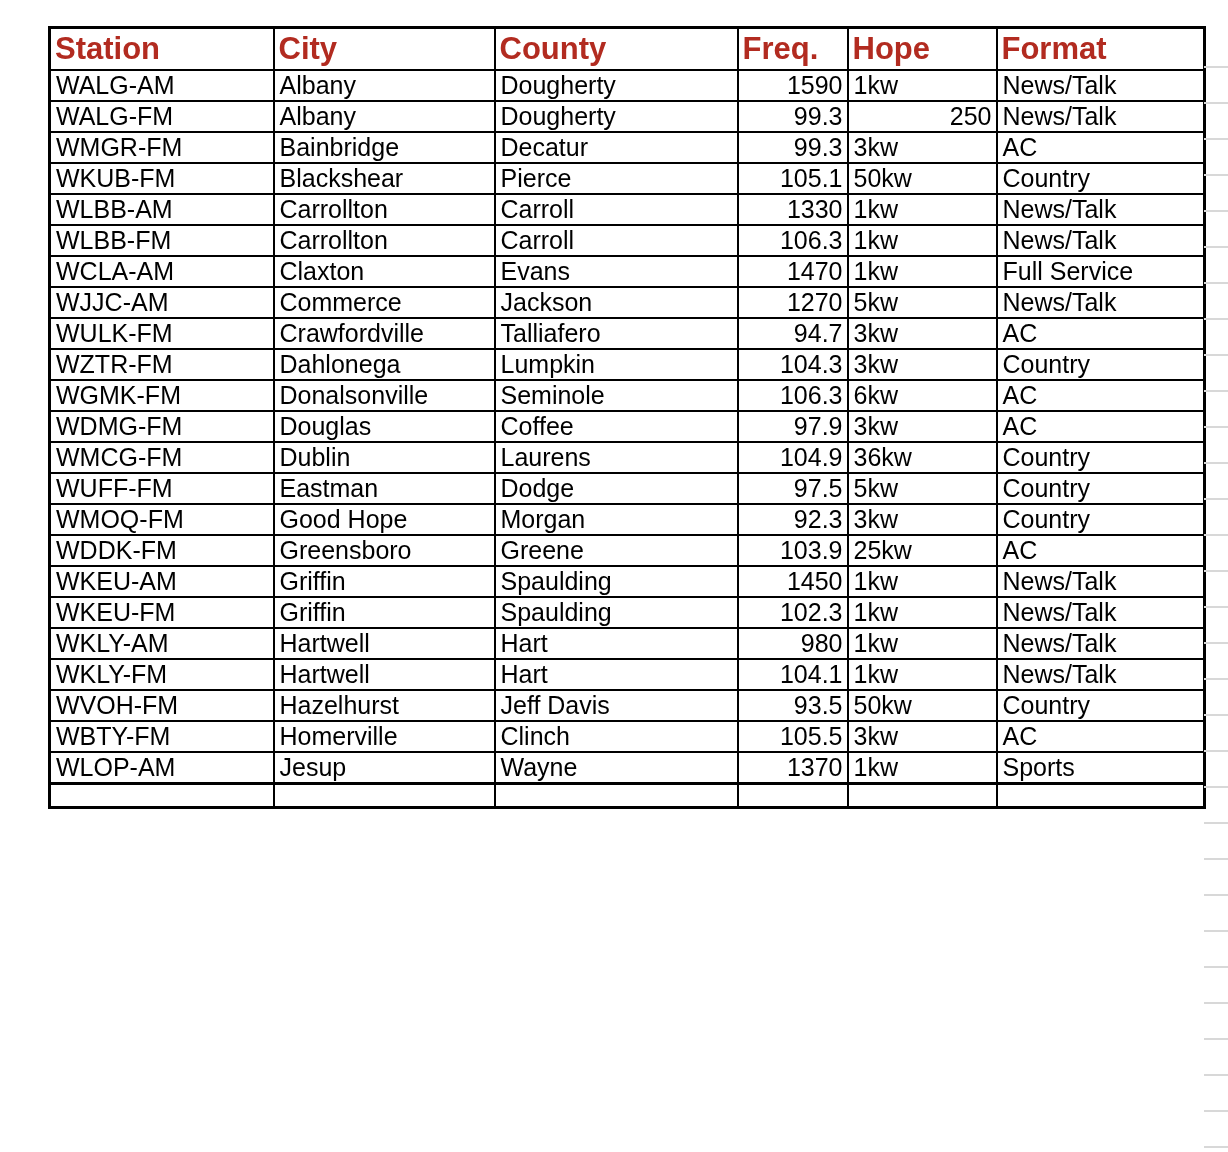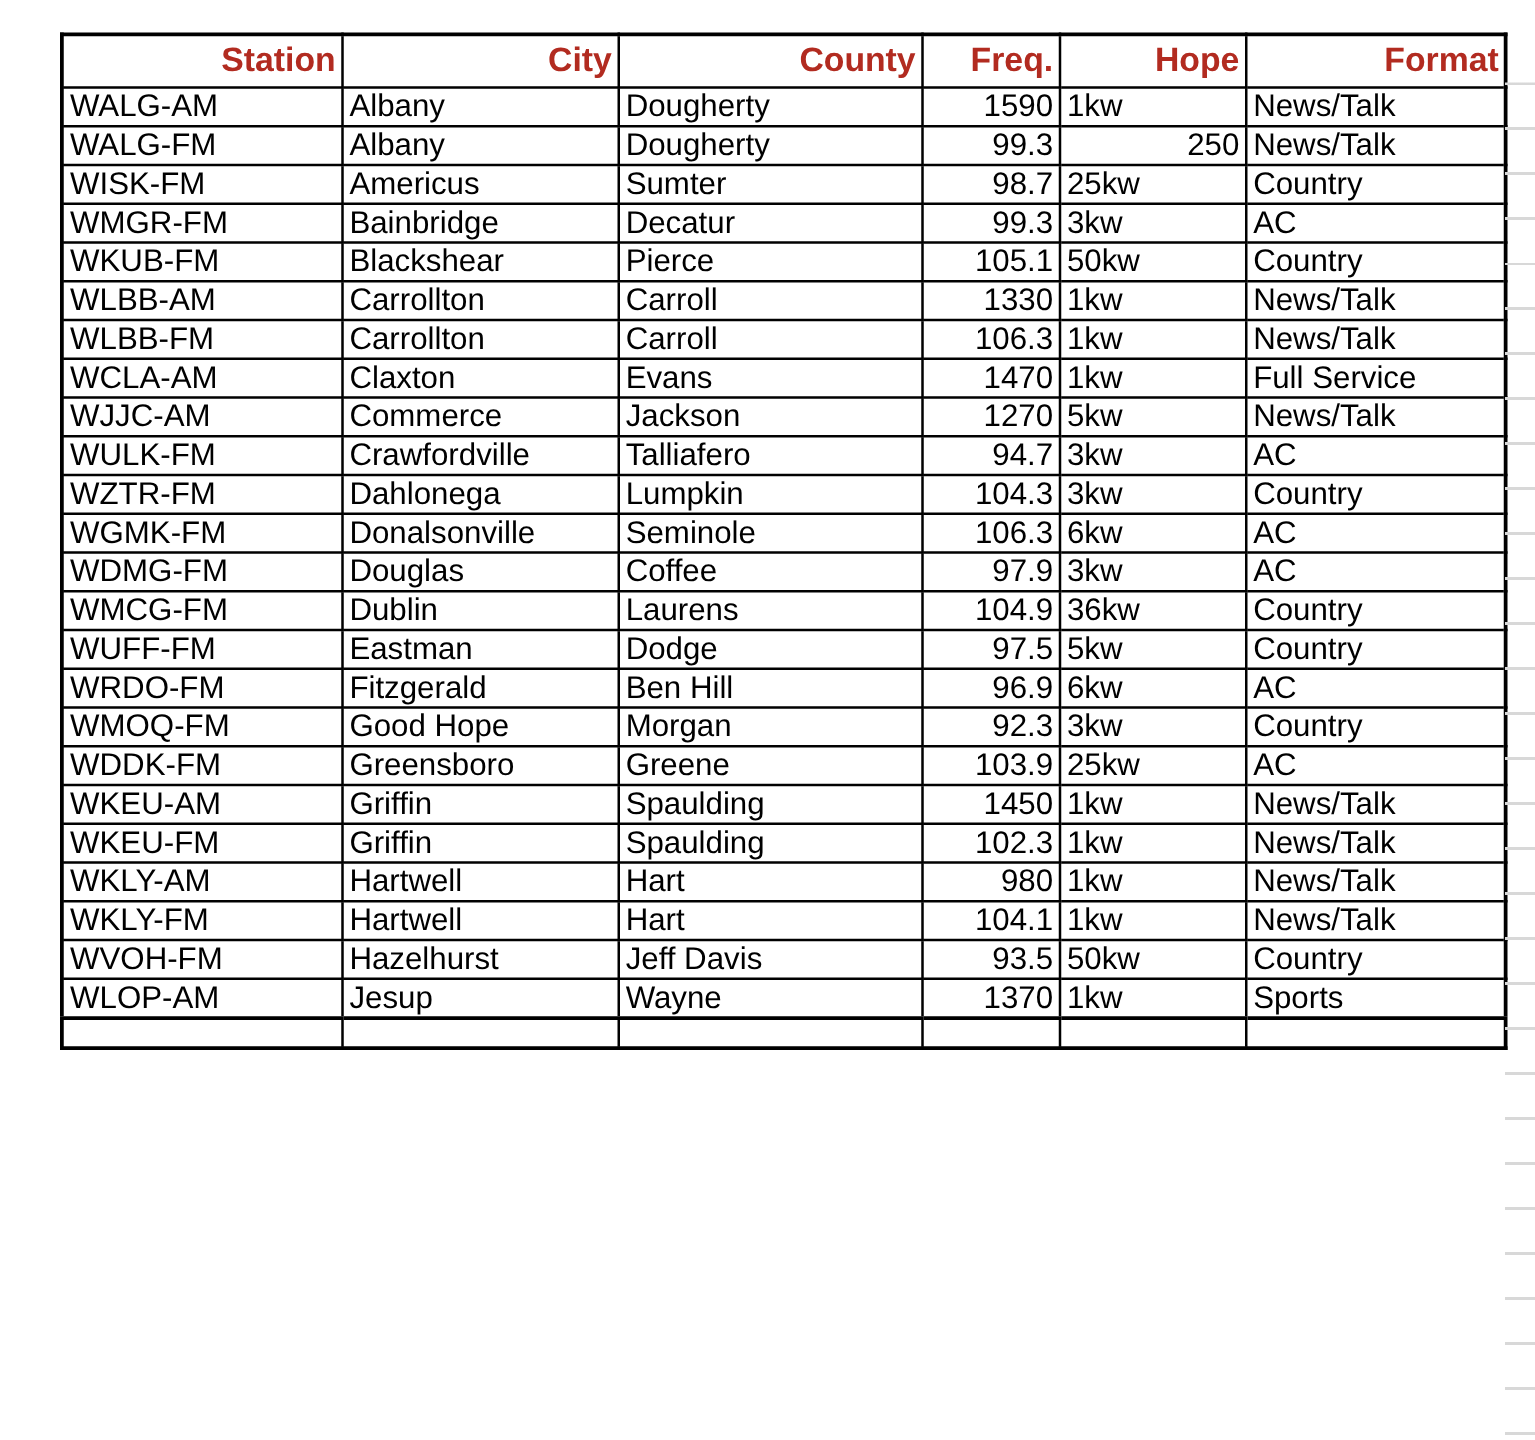--- a/index.html
+++ b/index.html
@@ -20,21 +20,21 @@
   }
   th,td{
     border:2px solid var(--border-black);
     overflow:hidden;white-space:nowrap;
     box-sizing:border-box;
   }
   thead tr{height:42px;}
   tbody tr{height:24px;}
   th{
     color:var(--header-red);
-    font-weight:bold;font-size:27px;text-align:right;
+    font-weight:bold;font-size:31px;text-align:left;
     padding:0 4px;
   }
   td{
     color:var(--cell-black);
     font-size:25px;font-weight:normal;
     padding:0 5px;text-align:left;vertical-align:middle;
   }
   td.ar{text-align:right;padding-right:4px;}
   tr.partial td{border-top:3px solid var(--border-black);}
   .gridlines{
@@ -80,28 +80,20 @@
         </tr>
         <tr>
           <td>WALG-FM</td>
           <td>Albany</td>
           <td>Dougherty</td>
           <td class="ar">99.3</td>
           <td class="ar">250</td>
           <td>News/Talk</td>
         </tr>
         <tr>
-          <td>WISK-FM</td>
-          <td>Americus</td>
-          <td>Sumter</td>
-          <td class="ar">98.7</td>
-          <td>25kw</td>
-          <td>Country</td>
-        </tr>
-        <tr>
           <td>WMGR-FM</td>
           <td>Bainbridge</td>
           <td>Decatur</td>
           <td class="ar">99.3</td>
           <td>3kw</td>
           <td>AC</td>
         </tr>
         <tr>
           <td>WKUB-FM</td>
           <td>Blackshear</td>
@@ -184,28 +176,20 @@
         </tr>
         <tr>
           <td>WUFF-FM</td>
           <td>Eastman</td>
           <td>Dodge</td>
           <td class="ar">97.5</td>
           <td>5kw</td>
           <td>Country</td>
         </tr>
         <tr>
-          <td>WRDO-FM</td>
-          <td>Fitzgerald</td>
-          <td>Ben Hill</td>
-          <td class="ar">96.9</td>
-          <td>6kw</td>
-          <td>AC</td>
-        </tr>
-        <tr>
           <td>WMOQ-FM</td>
           <td>Good Hope</td>
           <td>Morgan</td>
           <td class="ar">92.3</td>
           <td>3kw</td>
           <td>Country</td>
         </tr>
         <tr>
           <td>WDDK-FM</td>
           <td>Greensboro</td>
@@ -248,20 +232,28 @@
         </tr>
         <tr>
           <td>WVOH-FM</td>
           <td>Hazelhurst</td>
           <td>Jeff Davis</td>
           <td class="ar">93.5</td>
           <td>50kw</td>
           <td>Country</td>
         </tr>
         <tr>
+          <td>WBTY-FM</td>
+          <td>Homerville</td>
+          <td>Clinch</td>
+          <td class="ar">105.5</td>
+          <td>3kw</td>
+          <td>AC</td>
+        </tr>
+        <tr>
           <td>WLOP-AM</td>
           <td>Jesup</td>
           <td>Wayne</td>
           <td class="ar">1370</td>
           <td>1kw</td>
           <td>Sports</td>
         </tr>
         <tr class="partial">
           <td></td>
           <td></td>

